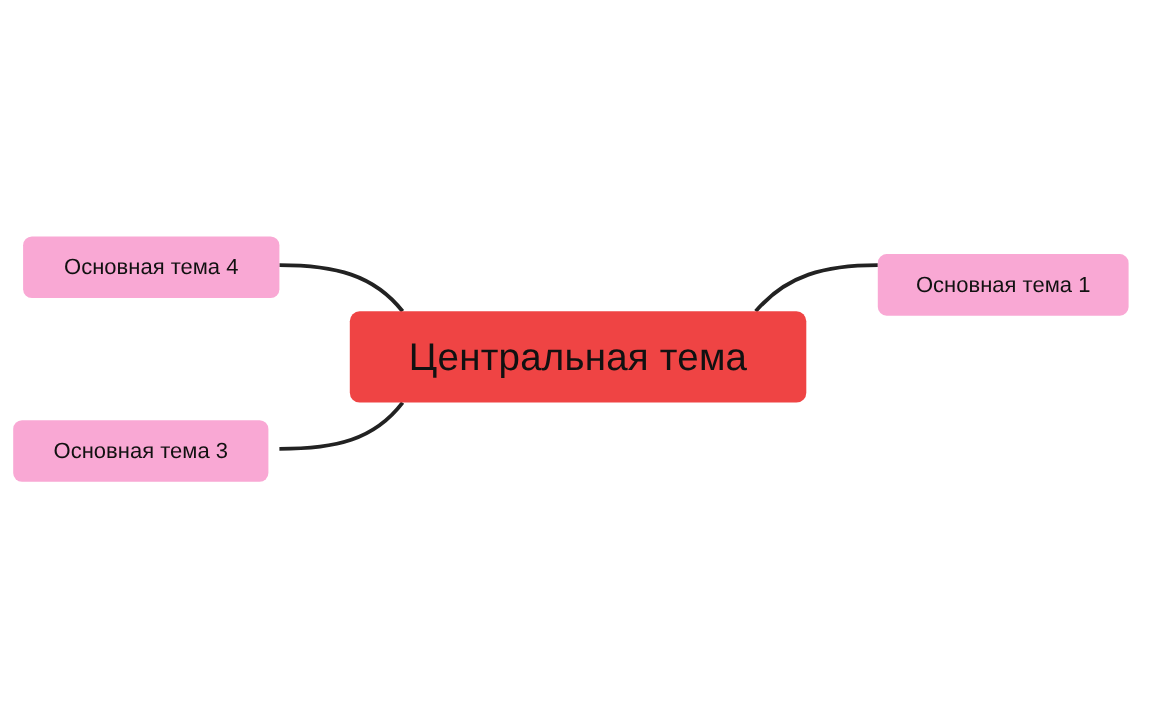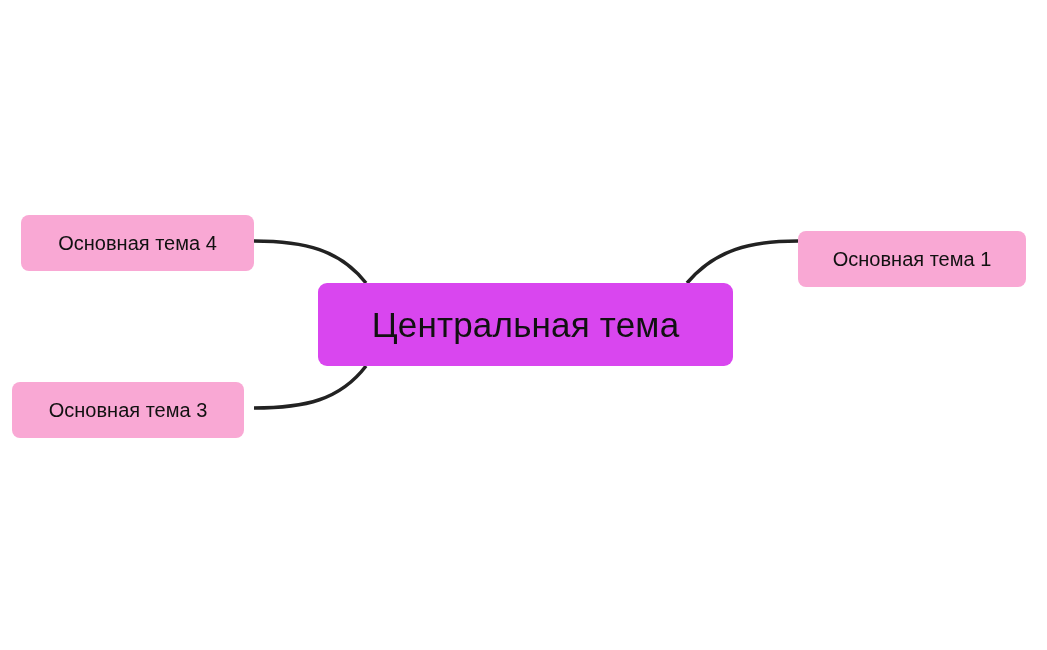--- a/index.html
+++ b/index.html
@@ -8,21 +8,21 @@
     position: relative; overflow: hidden;
     font-family: "Liberation Sans", "DejaVu Sans", sans-serif;
   }
   svg.links { position: absolute; left: 0; top: 0; }
   .node {
     position: absolute; display: flex; align-items: center; justify-content: center;
     box-sizing: border-box; color: #111111; white-space: nowrap;
   }
   .central {
     left: 318px; top: 283px; width: 415px; height: 83px;
-    background: #d946ef; border-radius: 9px;
+    background: #ef4444; border-radius: 9px;
     font-size: 35px; letter-spacing: 0.2px;
   }
   .topic {
     height: 56px; background: #f9a8d4; border-radius: 8px;
     font-size: 20px;
   }
   .t4 { left: 21px; top: 215px; width: 233px; }
   .t3 { left: 12px; top: 382px; width: 232px; }
   .t1 { left: 798px; top: 231px; width: 228px; }
 </style>

